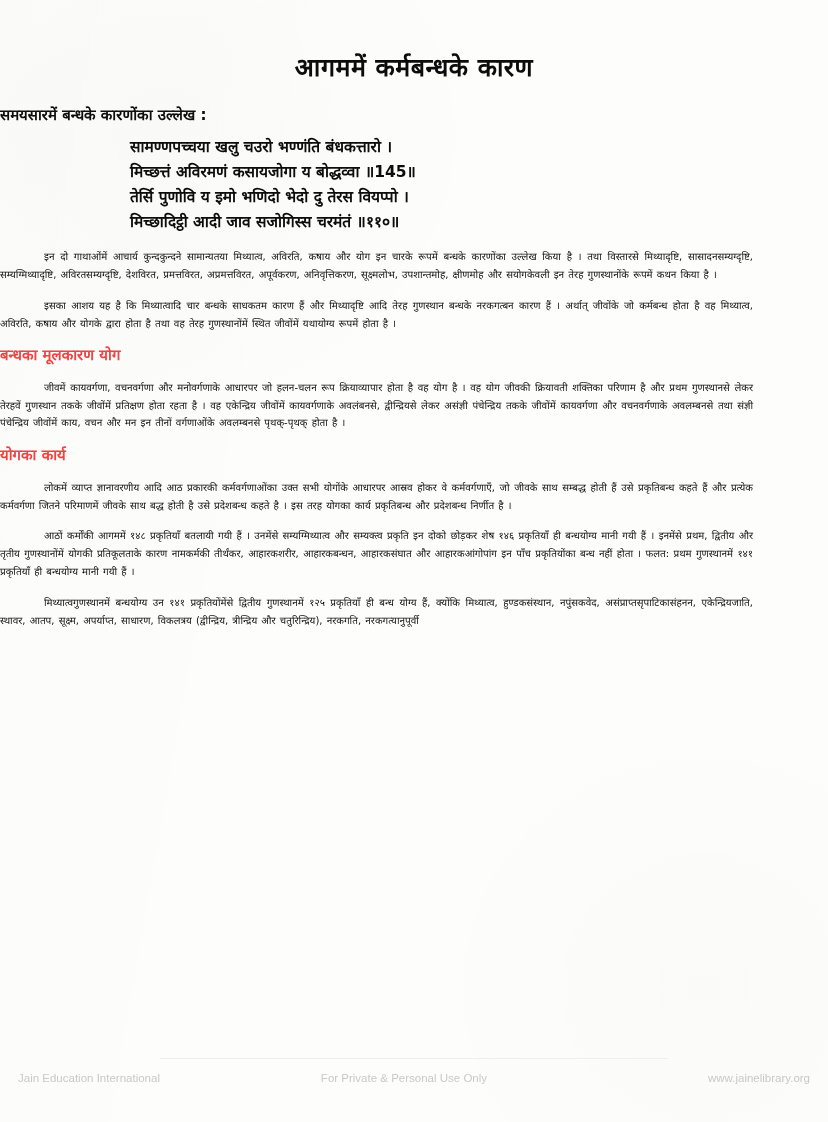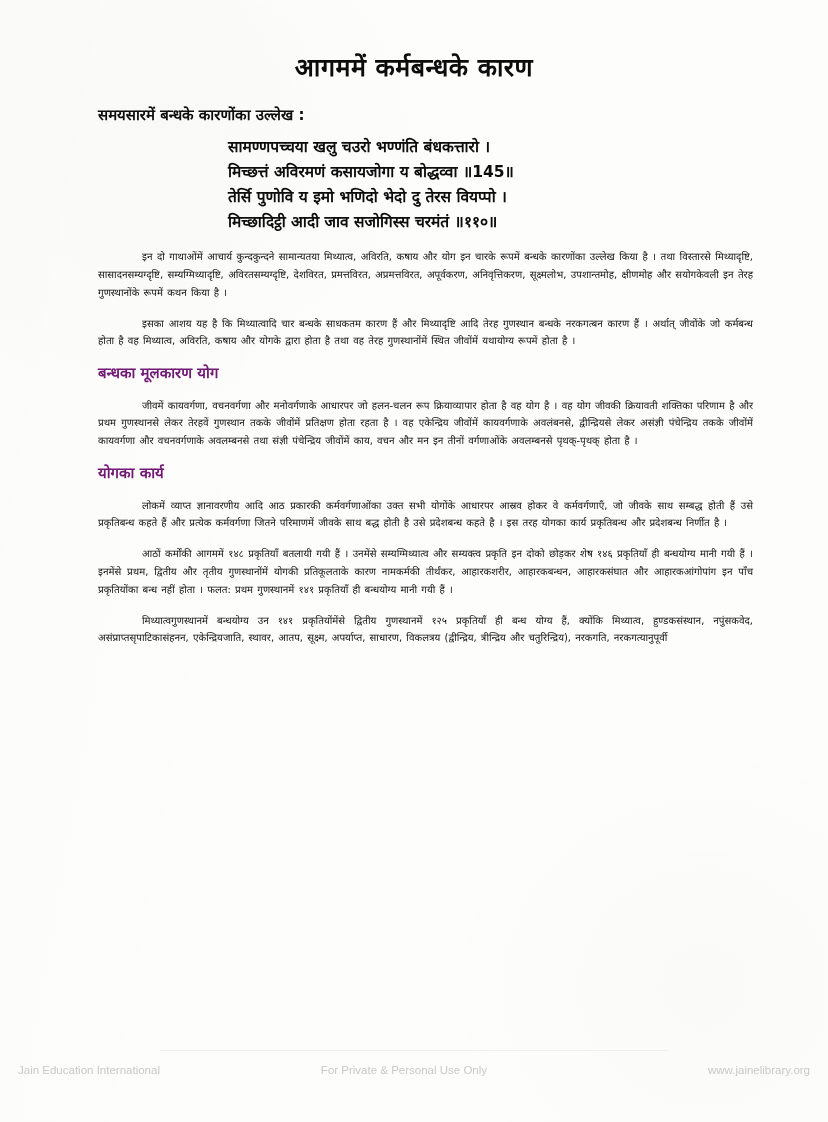--- a/index.html
+++ b/index.html
@@ -84,37 +84,37 @@
     text-indent: 44px;
     text-justify: inter-word;
     word-spacing: 1px;
   }
 
   h2.subhead {
     margin: 14px 0 0 0;
     font-size: 15px;
     font-weight: bold;
     font-family: "DejaVu Sans", "Liberation Sans", sans-serif;
-    color: #701a75;
+    color: #ef4444;
     line-height: 1.3;
   }
 
   h2.section {
     margin: 16px 0 0 0;
     font-size: 18.5px;
     font-weight: bold;
     font-family: "DejaVu Sans", "Liberation Sans", sans-serif;
     color: #0b0b0b;
     line-height: 1.3;
   }
 
   .footer {
     position: absolute;
     left: 0;
-    bottom: 16px;
+    bottom: 8px;
     width: 828px;
     height: 62px;
     z-index: 2;
   }
   .footer .rule {
     position: absolute;
     top: 6px;
     left: 160px;
     width: 508px;
     height: 1px;
@@ -136,21 +136,21 @@
   .footer-row .f-mid { margin-right: 60px; }
 </style>
 </head>
 <body>
 
 <div class="page">
   <div class="content">
 
     <h1 class="title">आगममें कर्मबन्धके कारण</h1>
 
-    <div class="wrap" style="position:relative;left:0;margin:0 auto;width:655px;padding-left:98px;padding-right:75px;box-sizing:border-box;width:828px;">
+    <div class="wrap" style="position:relative;left:0;margin:0 auto;width:655px;padding-right:75px;box-sizing:border-box;width:828px;">
 
       <div class="lead">समयसारमें बन्धके कारणोंका उल्लेख :</div>
 
       <div class="verse">
         <span class="vline">सामण्णपच्चया खलु  चउरो  भण्णंति बंधकत्तारो ।</span>
         <span class="vline">मिच्छत्तं अविरमणं   कसायजोगा   य  बोद्धव्वा ॥145॥</span>
         <span class="vline">तेर्सि पुणोवि य इमो भणिदो भेदो दु तेरस वियप्पो ।</span>
         <span class="vline">मिच्छादिट्ठी आदी   जाव  सजोगिस्स  चरमंतं ॥११०॥</span>
       </div>
 

